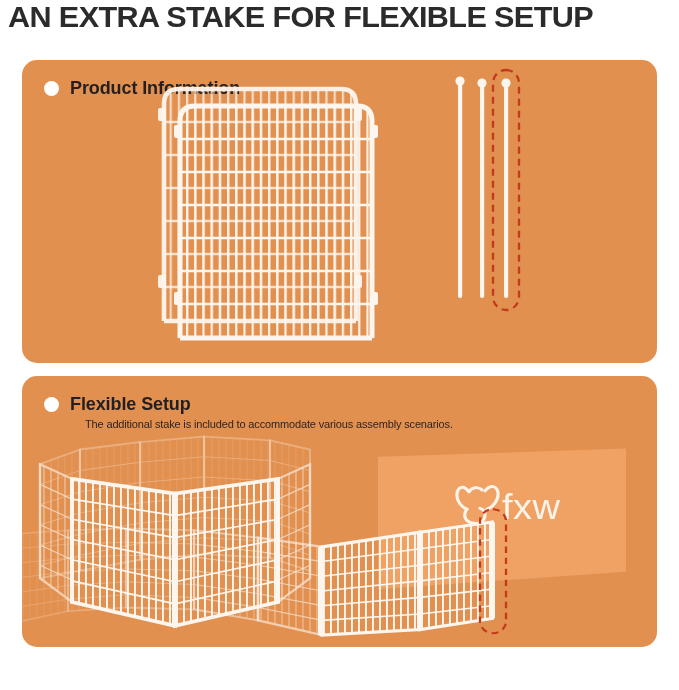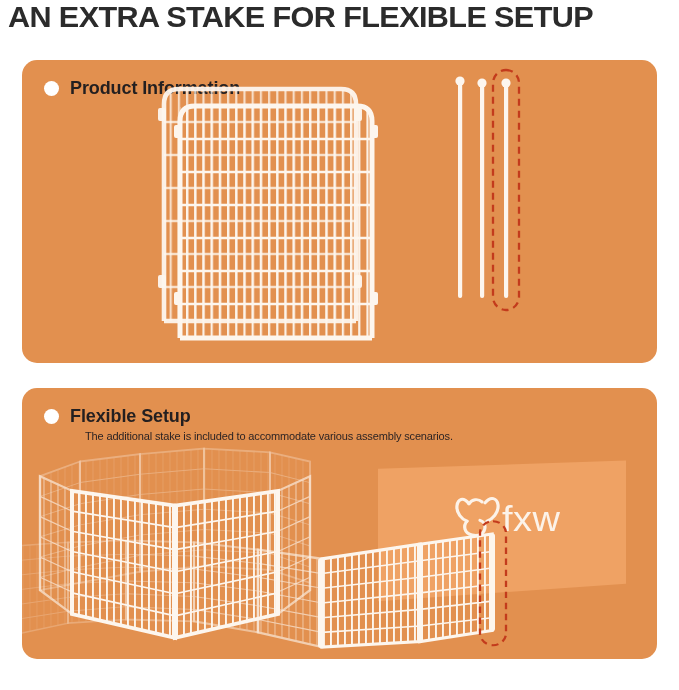--- a/index.html
+++ b/index.html
@@ -12,21 +12,21 @@
     position:absolute;left:8px;top:-2px;width:665px;height:40px;
     font-size:30px;font-weight:bold;letter-spacing:-0.6px;
     color:#2b2b2b;line-height:38px;white-space:nowrap;
     transform:scaleX(1.02);transform-origin:left center;
   }
   .card{
     position:absolute;left:22px;width:635px;
     background:#e2904f;border-radius:15px;overflow:hidden;
   }
   #card-product{top:60px;height:303px;}
-  #card-flexible{top:388px;height:271px;}
+  #card-flexible{top:376px;height:271px;}
 
   .card-head{position:absolute;left:22px;top:18px;display:flex;align-items:center;gap:11px;}
   .bullet{width:15px;height:15px;border-radius:50%;background:#ffffff;flex:none;}
   .card-title{font-size:18px;font-weight:bold;color:#231f20;letter-spacing:-0.1px;white-space:nowrap;}
   .card-sub{
     position:absolute;left:63px;top:42px;font-size:11px;color:#2d2424;
     letter-spacing:-0.15px;white-space:nowrap;
   }
 
   .art{position:absolute;inset:0;}

